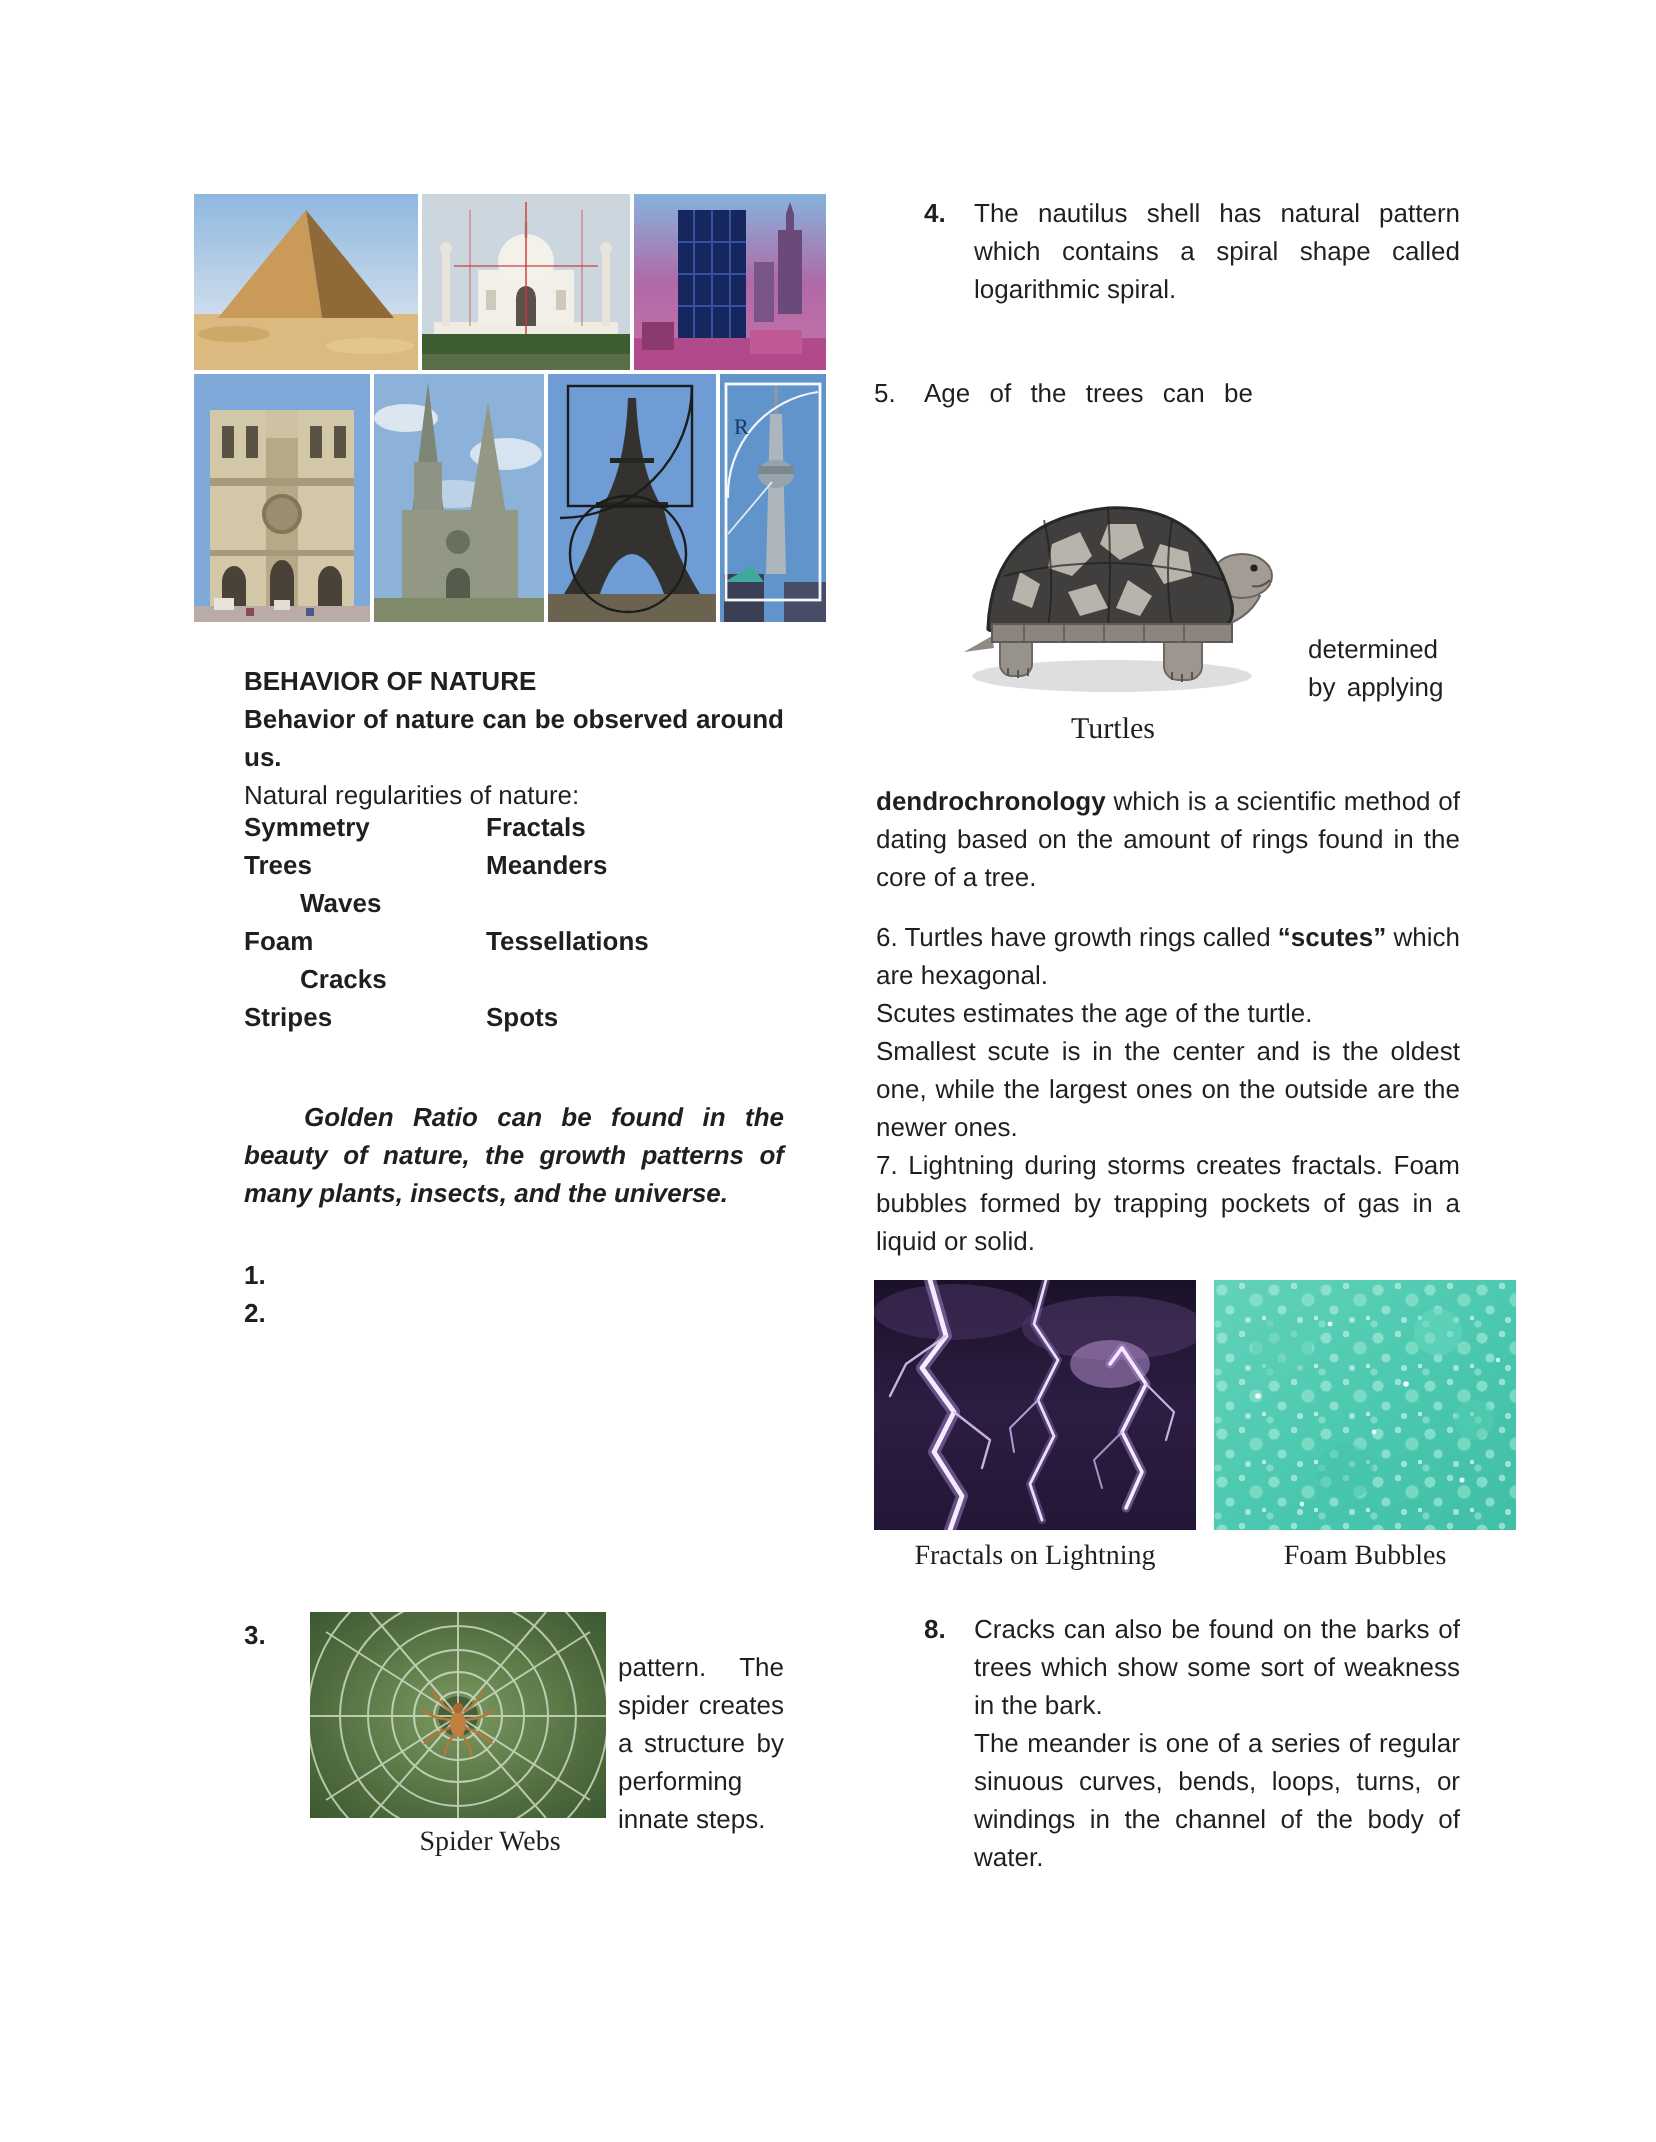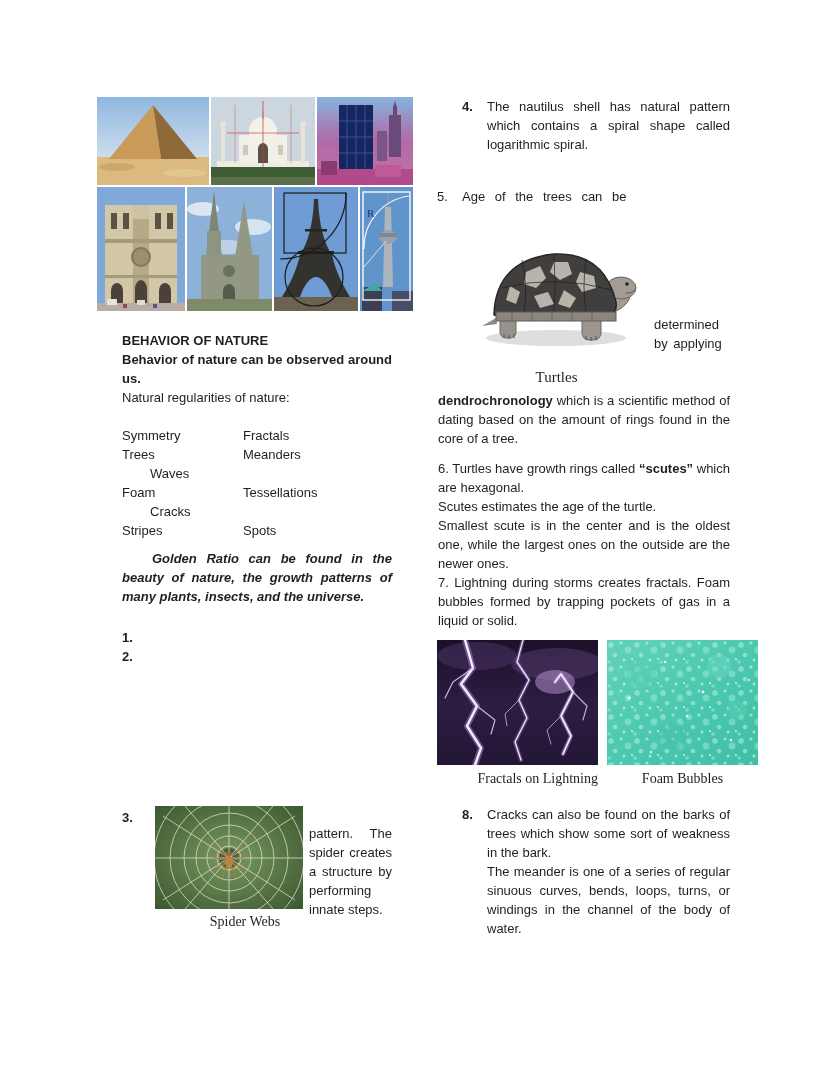--- a/index.html
+++ b/index.html
@@ -180,21 +180,21 @@
       </svg>
     </div>
   </figure>
 
   <div class="abs b" style="left:122px; top:331px; width:270px;">BEHAVIOR OF NATURE</div>
 
   <div class="abs just" style="left:122px; top:350px; width:270px;font-weight:bold;">Behavior of nature can be observed around us.</div>
 
   <div class="abs" style="left:122px; top:388px; width:270px;">Natural regularities of nature:</div>
 
-  <div class="abs" style="left:122px; top:426px; width:270px;">
+  <div class="abs" style="left:122px; top:404px; width:270px;font-weight:bold;">
     <div class="reg-row">
       <span class="c1">Symmetry</span>
       <span class="c2">Fractals</span>
     </div>
     <div class="reg-row">
       <span class="c1">Trees</span>
       <span class="c2">Meanders</span>
     </div>
     <div class="reg-row">
       <span class="c1 ind">Waves</span>
@@ -328,21 +328,21 @@
       </g>
       <rect x="26" y="96" width="120" height="9" fill="#8b857d" stroke="#5f5a54" stroke-width="1"></rect>
       <g stroke="#5f5a54" stroke-width="0.8">
         <line x1="42" y1="96" x2="42" y2="105"></line>
           <line x1="62" y1="96" x2="62" y2="105"></line>
           <line x1="82" y1="96" x2="82" y2="105"></line>
         <line x1="102" y1="96" x2="102" y2="105"></line>
           <line x1="122" y1="96" x2="122" y2="105"></line>
       </g>
     </svg>
-    <figcaption class="caption" style="margin-top:14px; font-size:15px;">Turtles</figcaption>
+    <figcaption class="caption" style="margin-top:2px; font-size:15px;">Turtles</figcaption>
   </figure>
 
   <div class="abs just det" style="left:654px; top:315px; width:78px;">determined by applying</div>
 
   <p class="abs just" style="left:438px; top:391px; width:292px;"><b>dendrochronology</b><span> which is a scientific method of dating based on the amount of rings found in the core of a tree.</span></p>
 
   <div class="abs" style="left:438px; top:459px; width:292px;">
     <p class="just"><span>6. Turtles have growth rings called </span><b>“scutes”</b><span> which are hexagonal.</span></p>
     <p class="just">Scutes estimates the age of the turtle.</p>
     <p class="just">Smallest scute is in the center and is the oldest one, while the largest ones on the outside are the newer ones.</p>
@@ -369,21 +369,21 @@
         <path d="M40,66 L58,80 L54,94" stroke="#d9c2f0" stroke-width="1.2" opacity="0.9"></path>
         <path d="M86,0 L80,22 L92,40 L82,60 L90,78 L78,102 L84,120" stroke="#9a76c8" stroke-width="4" opacity="0.4"></path>
         <path d="M86,0 L80,22 L92,40 L82,60 L90,78 L78,102 L84,120" stroke="#e9ddf8" stroke-width="1.4"></path>
         <path d="M82,60 L68,74 L70,86" stroke="#c8aee6" stroke-width="1" opacity="0.85"></path>
         <path d="M118,42 L124,34 L136,52 L124,76 L134,96 L126,114" stroke="#b68fe0" stroke-width="4.5" opacity="0.45"></path>
         <path d="M118,42 L124,34 L136,52 L124,76 L134,96 L126,114" stroke="#f3ecff" stroke-width="1.8"></path>
         <path d="M136,52 L150,66 L146,80" stroke="#d9c2f0" stroke-width="1.1" opacity="0.9"></path>
         <path d="M124,76 L110,90 L114,104" stroke="#c8aee6" stroke-width="1" opacity="0.8"></path>
       </g>
     </svg>
-    <figcaption class="caption" style="margin-top:5px;text-align:right;">Fractals on Lightning</figcaption>
+    <figcaption class="caption" style="margin-top:5px;">Fractals on Lightning</figcaption>
   </figure>
 
   <figure class="abs" style="left:607px; top:640px; width:151px;">
     <svg width="151" height="125" viewBox="0 0 151 125">
       <defs>
         <linearGradient id="fmBg" x1="0" y1="0" x2="1" y2="1">
           <stop offset="0" stop-color="#63d2ba"></stop>
             <stop offset="0.5" stop-color="#4cc9b0"></stop>
             <stop offset="1" stop-color="#3fbfa6"></stop>
         </linearGradient>

